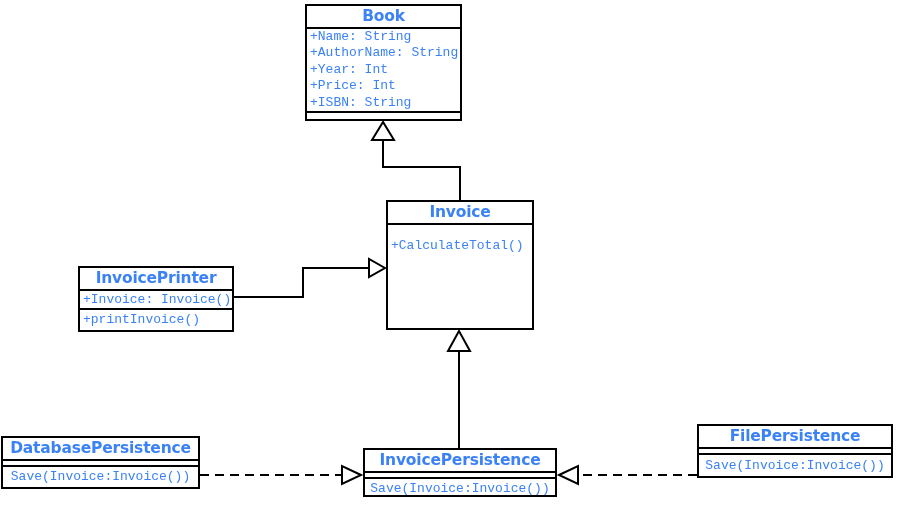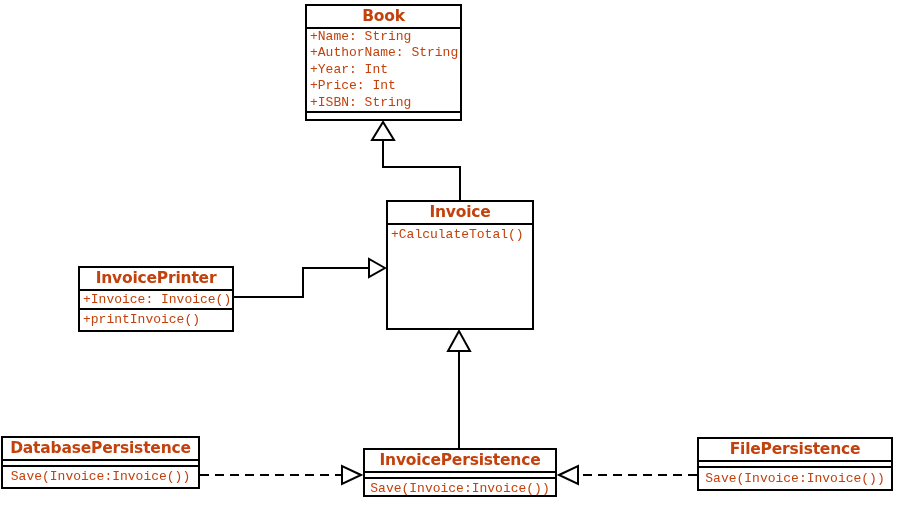--- a/index.html
+++ b/index.html
@@ -21,21 +21,21 @@
     top: 0;
     width: 897px;
     height: 510px;
     pointer-events: none;
   }
   .uml-class {
     position: absolute;
     box-sizing: border-box;
     border: 2px solid #000000;
     background: #ffffff;
-    color: #c2410c;
+    color: #3b82f6;
   }
   .uml-title {
     height: 21px;
     line-height: 21px;
     border-bottom: 2px solid #000000;
     text-align: center;
     font-family: "DejaVu Sans", sans-serif;
     font-weight: bold;
     font-size: 15.5px;
     letter-spacing: -0.2px;
@@ -109,21 +109,21 @@
       <div class="member">+AuthorName: String</div>
       <div class="member">+Year: Int</div>
       <div class="member">+Price: Int</div>
       <div class="member">+ISBN: String</div>
     </div>
     <div class="compartment" style="height:6px;"></div>
   </div>
 
   <div class="uml-class" style="left:386px; top:200px; width:148px; height:130px;">
     <div class="uml-title">Invoice</div>
-    <div class="compartment" style="height:19px;">
+    <div class="compartment" style="height:19px;margin-top:11px;">
       <div class="member tall">+CalculateTotal()</div>
     </div>
   </div>
 
   <div class="uml-class" style="left:78px; top:266px; width:156px; height:66px;">
     <div class="uml-title">InvoicePrinter</div>
     <div class="compartment" style="height:17px;border-radius:8px;">
       <div class="member" style="height:17px; line-height:17px;">+Invoice: Invoice()</div>
     </div>
     <div class="compartment" style="height:20px;">
@@ -140,21 +140,21 @@
   </div>
 
   <div class="uml-class" style="left:363px; top:448px; width:194px; height:49px;">
     <div class="uml-title">InvoicePersistence</div>
     <div class="compartment thin-empty"></div>
     <div class="compartment" style="height:20px;">
       <div class="member tall centered" style="height:20px; line-height:20px;">Save(Invoice:Invoice())</div>
     </div>
   </div>
 
-  <div class="uml-class" style="left:697px; top:437px; width:196px; height:54px;">
+  <div class="uml-class" style="left:697px; top:424px; width:196px; height:54px;">
     <div class="uml-title">FilePersistence</div>
     <div class="compartment thin-empty"></div>
     <div class="compartment" style="height:21px;">
       <div class="member tall centered" style="height:21px; line-height:21px;">Save(Invoice:Invoice())</div>
     </div>
   </div>
 
 </div>
 
 </body></html>

